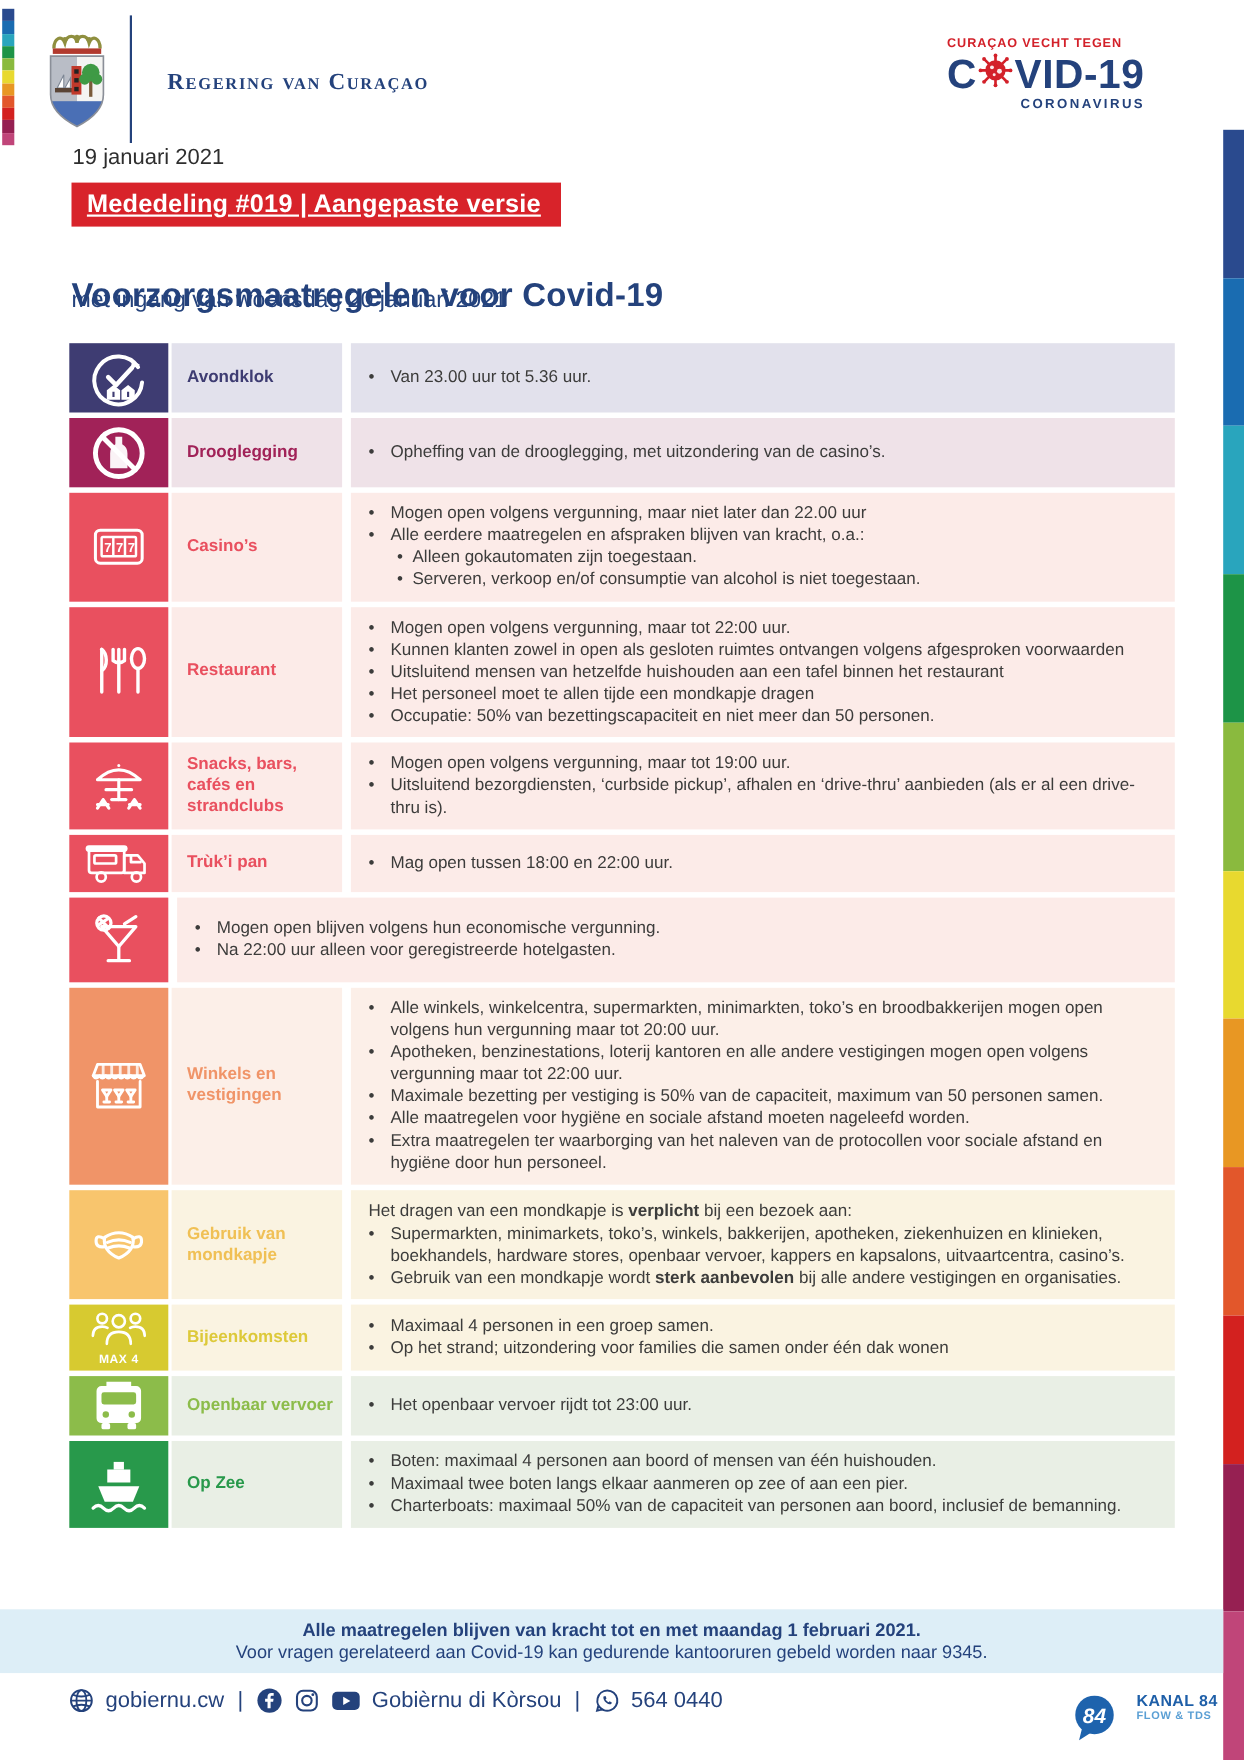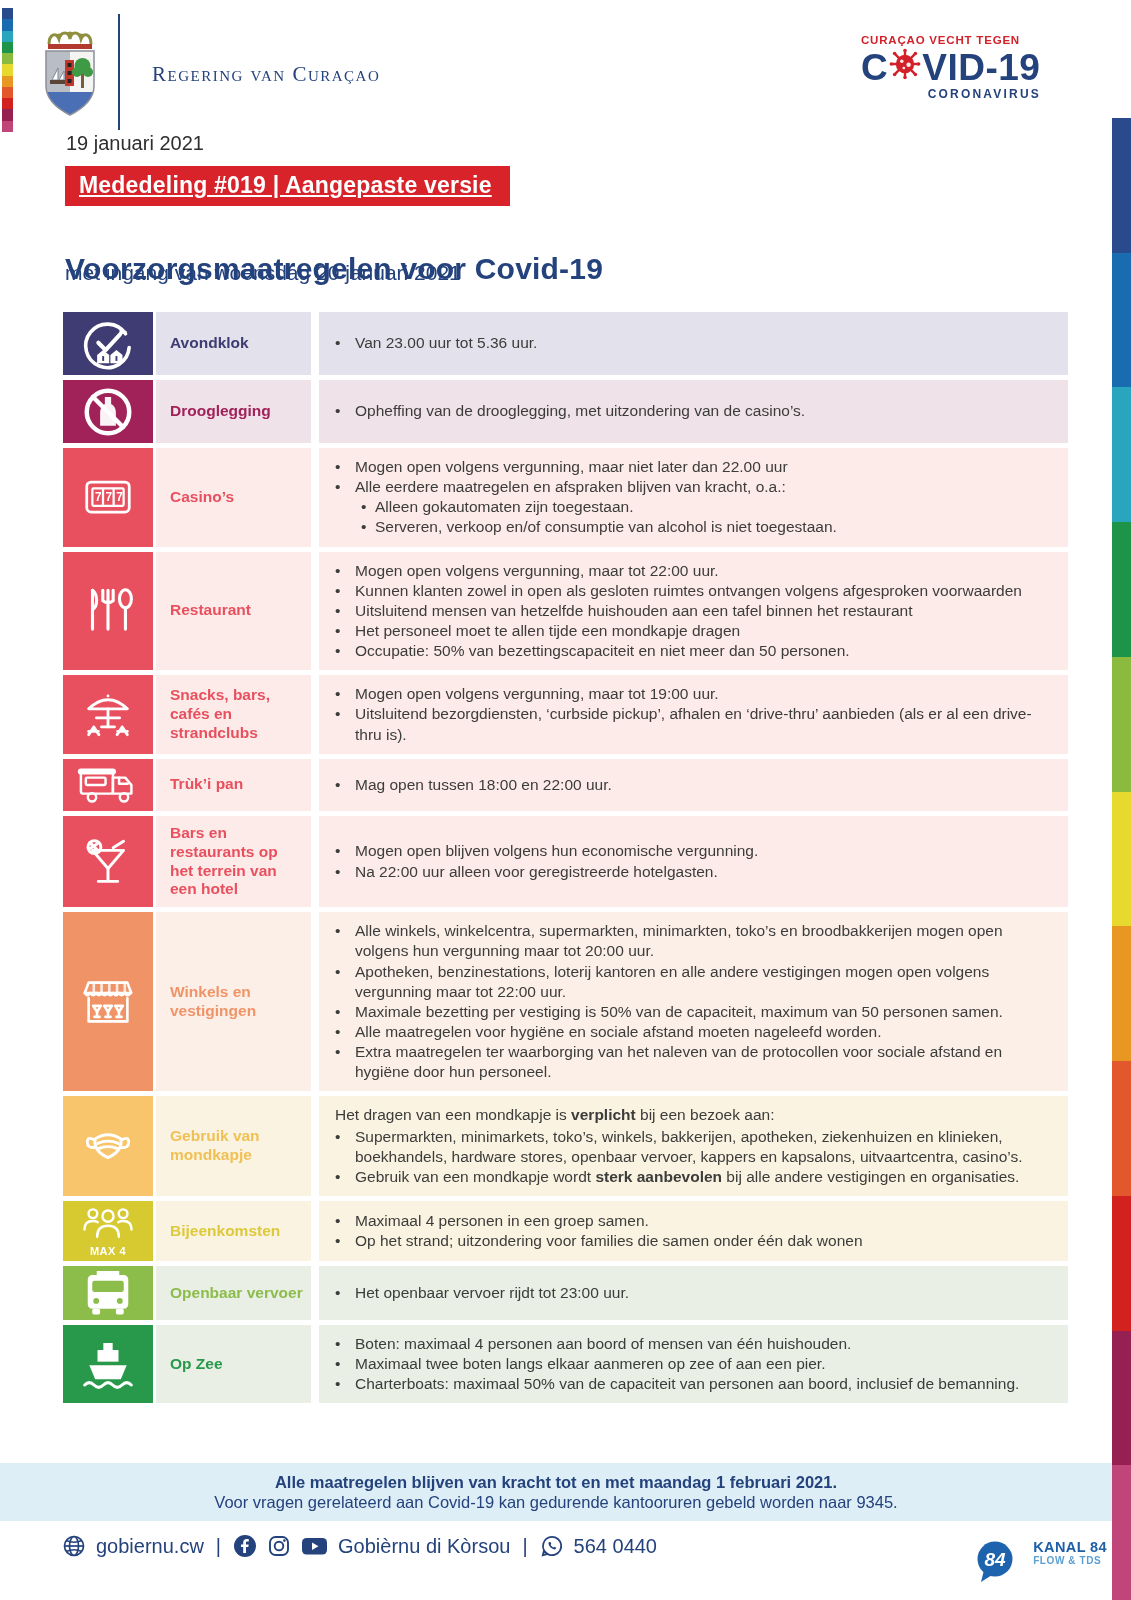--- a/index.html
+++ b/index.html
@@ -9,21 +9,21 @@
     font-family:"Liberation Sans", sans-serif; color:#3c3c3b;
   }
   
   .rainbow-left { position:absolute; left:2px; top:8px; width:11px; height:124px; display:flex; flex-direction:column; }
   .rainbow-left div { flex:1; }
   .right-stripe { position:absolute; right:0; top:118px; width:19px; height:1482px; display:flex; flex-direction:column; }
   .right-stripe div { flex:1; }
   .coat { position:absolute; left:36px; top:24px; }
   .org-divider { position:absolute; left:118px; top:14px; width:2px; height:116px; background:#24427c; }
   .org-name { position:absolute; left:152px; top:62px; font-family:"Liberation Serif", serif;
-    font-variant:small-caps; font-weight:400; font-size:21px; letter-spacing:1.5px; color:#24427c; }
+    font-variant:small-caps; font-weight:700; font-size:21px; letter-spacing:1.5px; color:#24427c; }
   .covid-logo { position:absolute; right:90px; top:34px; width:180px; }
   .covid-top { color:#d3212a; font-size:11.5px; font-weight:700; letter-spacing:.8px; }
   .covid-main { display:flex; align-items:center; margin-top:2px; color:#24427c; font-weight:800; font-size:37px; letter-spacing:.5px; line-height:1; }
   .covid-main svg { margin:0 1px; }
   .covid-sub { text-align:right; color:#24427c; font-size:12px; font-weight:700; letter-spacing:2.2px; margin-top:1px; }
   .date { position:absolute; left:66px; top:132px; font-size:20px; color:#2e2e2e; }
   .banner { position:absolute; left:65px; top:166px; background:#d8232a; color:#fff;
     font-size:23px; font-weight:700; padding:6px 18px 7px 14px; letter-spacing:.2px;text-decoration:underline; }
   .title { position:absolute; left:65px; top:221px; color:#24427c; font-size:30px; font-weight:800; letter-spacing:.2px;margin-top:31px; }
   .subtitle { position:absolute; left:65px; top:261px; color:#24427c; font-size:21px; }
@@ -328,21 +328,20 @@
         <svg width="62" height="62" viewBox="0 0 48 48">
           <g fill="none" stroke="#fff" stroke-linecap="round" stroke-linejoin="round" stroke-width="2.3">
             <path d="M12 15 h24 L24 29 z"></path>
             <path d="M24 29 v10 M16.5 39 h15"></path>
             <path d="M28 13 l8-5"></path>
             <circle cx="13.5" cy="12.5" r="5"></circle>
             <path d="M10 9 l7 7 M9.5 14 l6-4"></path>
           </g>
         </svg>
       </div>
-      <div class="label-cell" style="background:#fcebe8;color:#e9505f">Bars en restaurants op het terrein van een hotel</div>
       <div class="content-cell" style="background:#fcebe8">
         <div class="item lv1">
           <span class="dot">•</span>
           <span>Mogen open blijven volgens hun economische vergunning.</span>
         </div>
         <div class="item lv1">
           <span class="dot">•</span>
           <span>Na 22:00 uur alleen voor geregistreerde hotelgasten.</span>
         </div>
       </div>

